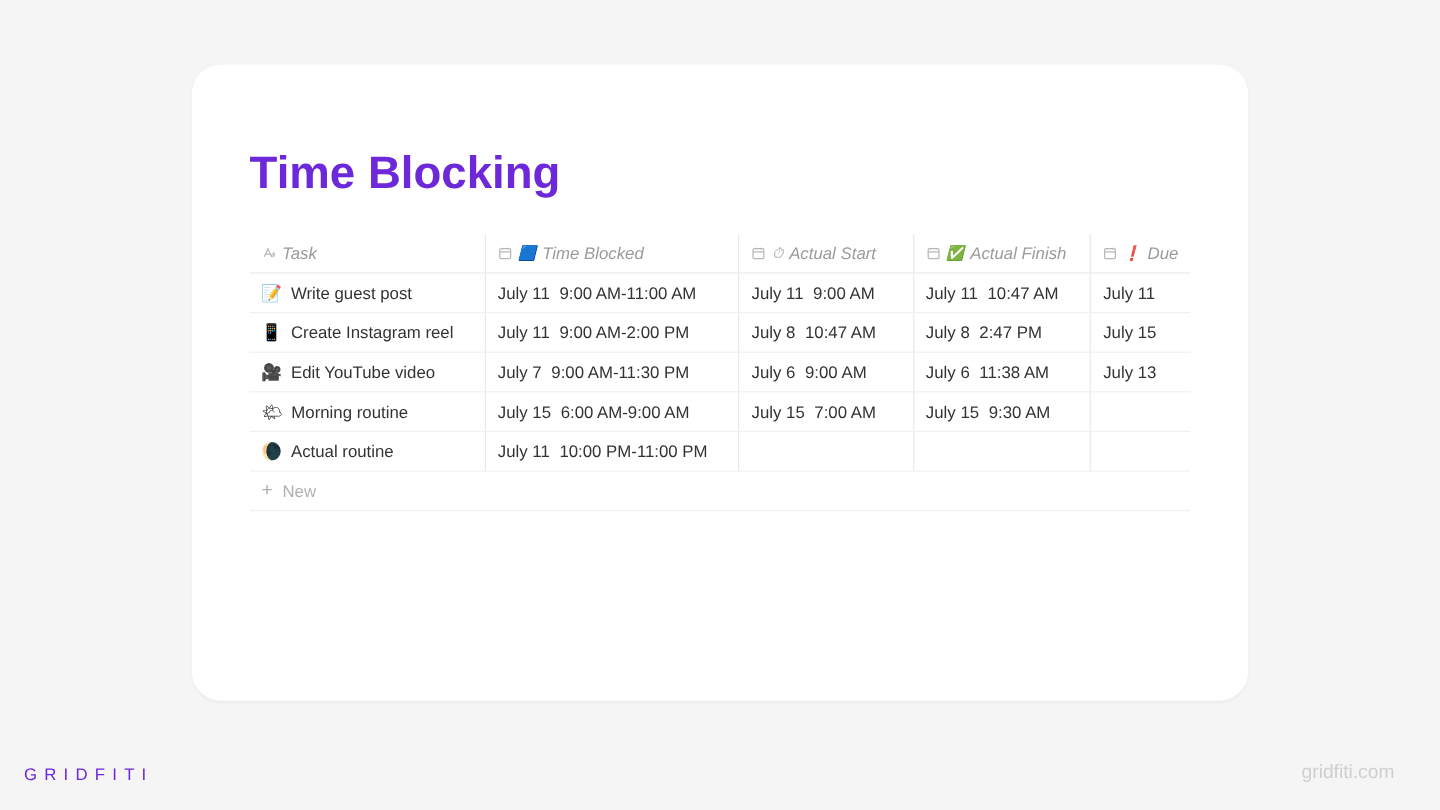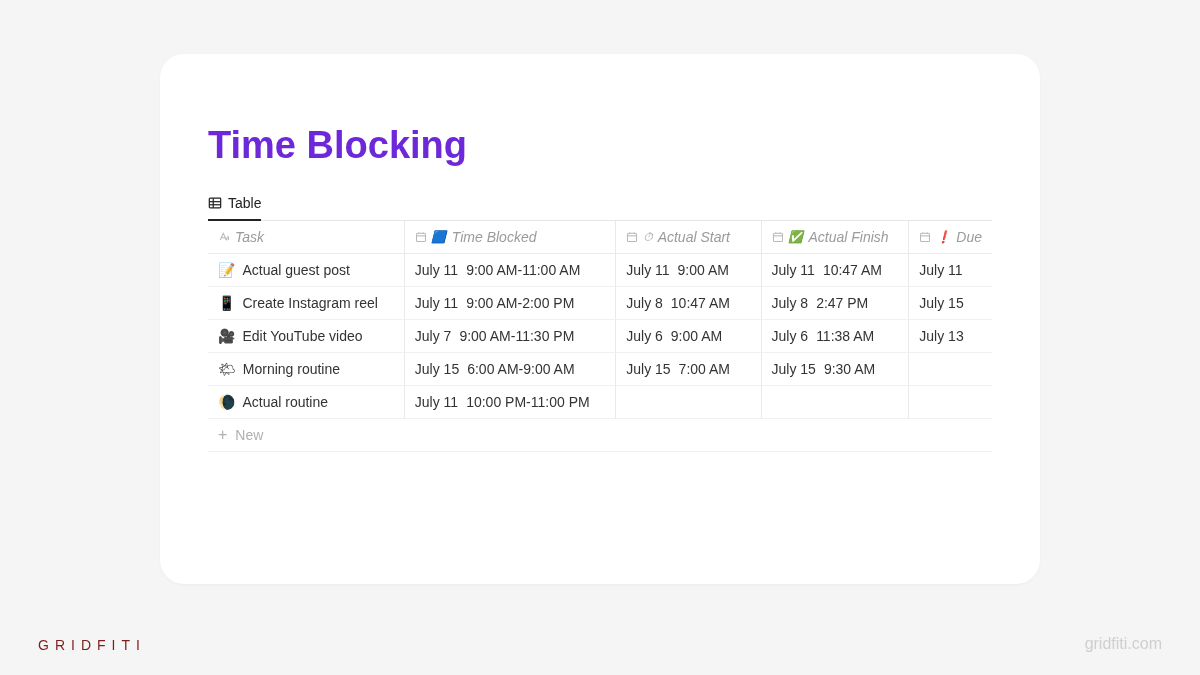--- a/index.html
+++ b/index.html
@@ -123,52 +123,41 @@
     .hdr-icon {
       width: 12px;
       height: 12px;
       flex-shrink: 0;
     }
     .hdr-emoji {
       font-size: 12px;
     }
     .watermark-left {
       position: absolute;
-      left: 38px;
+      left: 20px;
       bottom: 22px;
       font-size: 14px;
       letter-spacing: 6px;
-      color: #7f1d1d;
+      color: #6d28d9;
       font-weight: 400;
     }
     .watermark-right {
       position: absolute;
       right: 38px;
       bottom: 22px;
       font-size: 16px;
       color: #cfcfcf;
     }
   </style>
 </head>
 <body>
 
 <div class="card">
   <h1 class="page-title">Time Blocking</h1>
 
-  <div class="tabs">
-    <div class="tab">
-      <svg class="table-icon" viewBox="0 0 16 16" fill="none" stroke="#222" stroke-width="1.4">
-        <rect x="1.5" y="2.5" width="13" height="11" rx="1"></rect>
-        <line x1="1.5" y1="6.5" x2="14.5" y2="6.5"></line>
-        <line x1="1.5" y1="10" x2="14.5" y2="10"></line>
-        <line x1="6" y1="2.5" x2="6" y2="13.5"></line>
-      </svg>
-      <span>Table</span>
-    </div>
-  </div>
 
   <table>
     <thead>
       <tr>
         <th class="col-task">
           <div class="th-inner">
             <svg class="hdr-icon" viewBox="0 0 16 16" fill="none" stroke="#b8b8b8" stroke-width="1.4">
               <path d="M3 12 L7 3 L11 12 M4.5 9 L9.5 9"></path>
               <path d="M12.5 7 Q14 7 14 8.5 L14 12 M12.5 12 Q11 12 11 10.5 Q11 9.3 14 9"></path>
             </svg>
@@ -223,21 +212,21 @@
             <span>Due</span>
           </div>
         </th>
       </tr>
     </thead>
     <tbody id="table-body">
     <tr>
           <td>
             <div class="task-cell">
               <span class="task-emoji">📝</span>
-              <span>Actual guest post</span>
+              <span>Write guest post</span>
             </div>
           </td>
           <td><span class="date-part">July 11</span><span class="time-part">9:00 AM-11:00 AM</span></td>
           <td><span class="date-part">July 11</span><span class="time-part">9:00 AM</span></td>
           <td><span class="date-part">July 11</span><span class="time-part">10:47 AM</span></td>
           <td>July 11</td>
         </tr>
         <tr>
           <td>
             <div class="task-cell">

